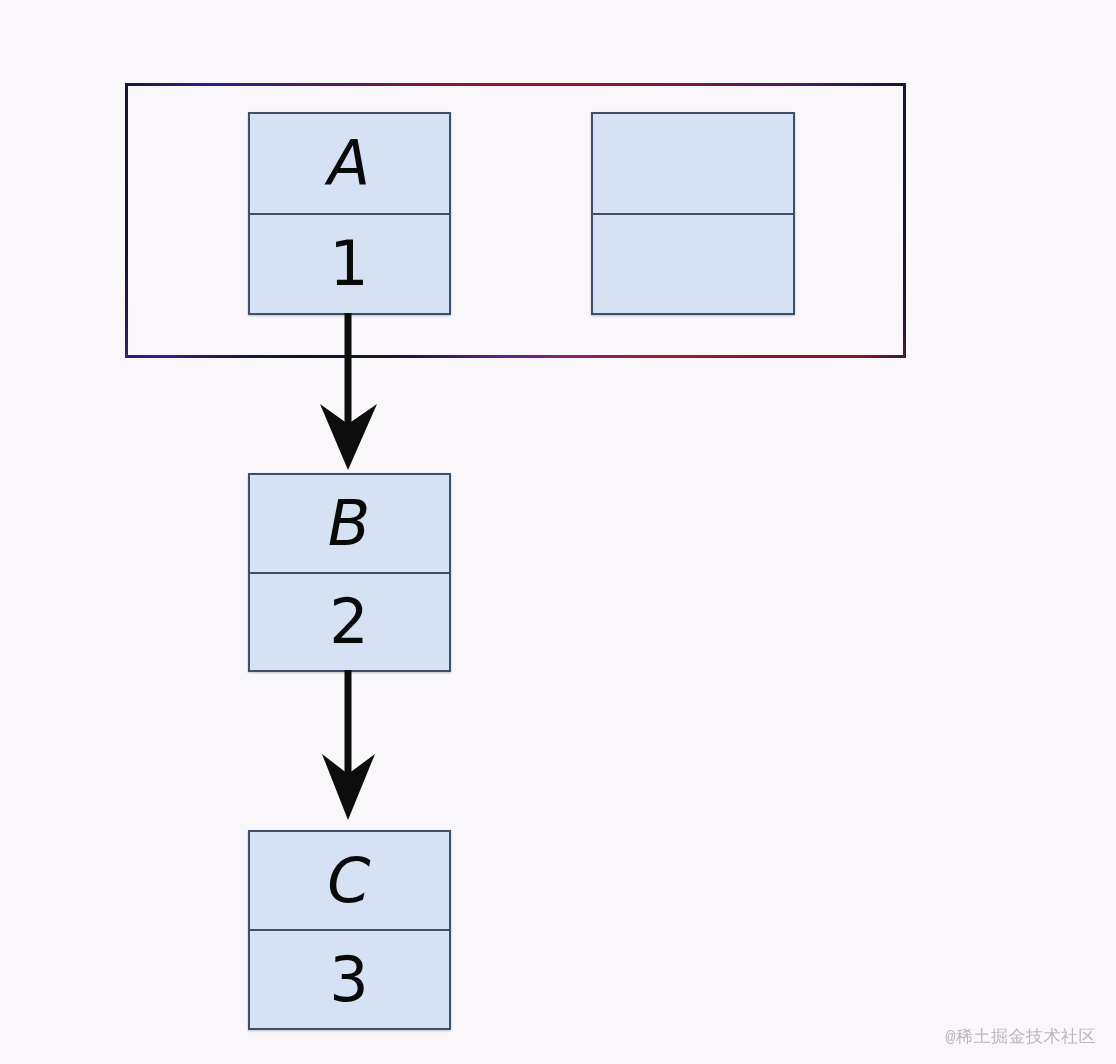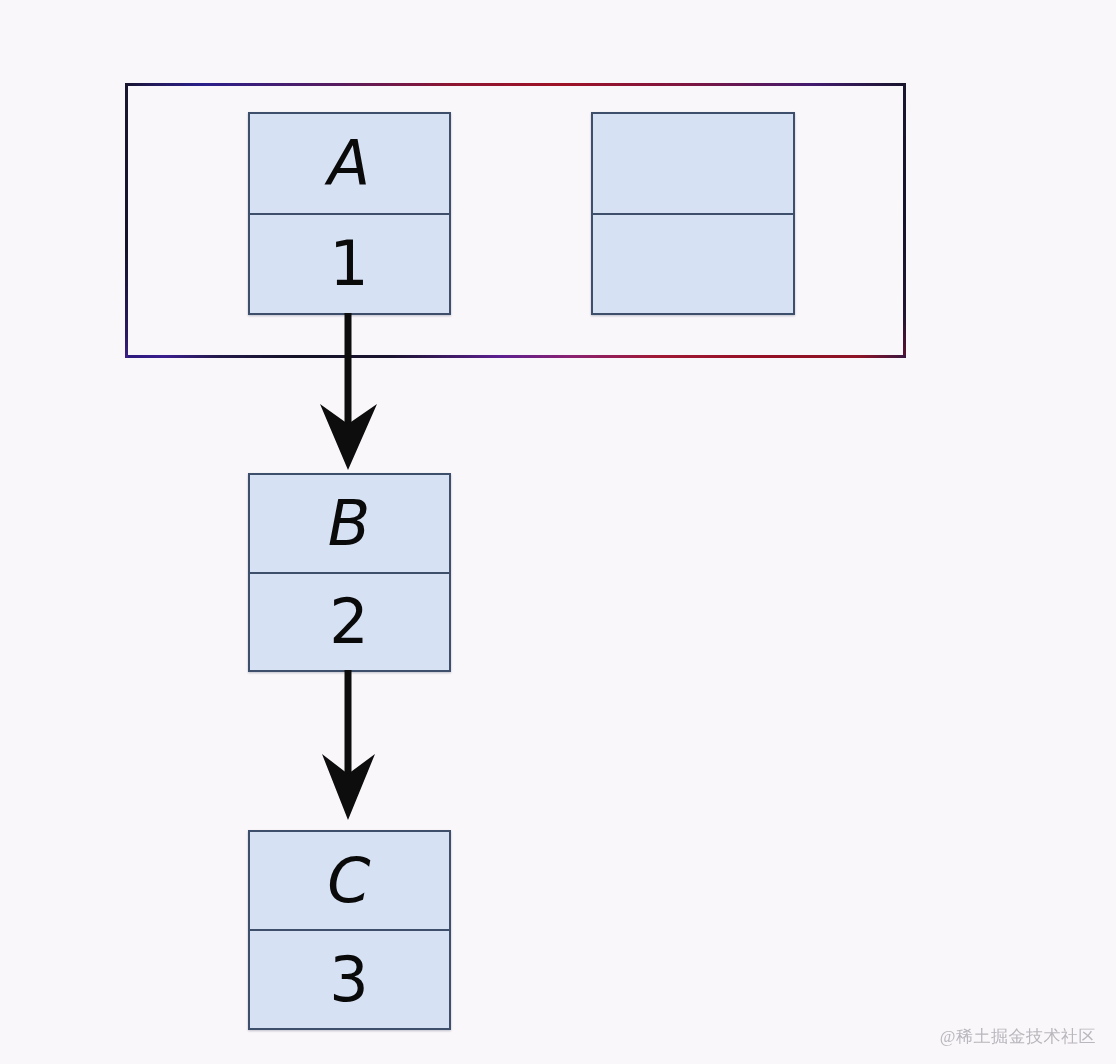--- a/index.html
+++ b/index.html
@@ -104,21 +104,21 @@
     width: 1116px; height: 1064px;
     pointer-events: none;
   }
   
   .watermark {
     position: absolute;
     right: 20px;
     bottom: 16px;
     font-size: 17px;
     color: #b9b6bd;
-    font-family: Liberation Serif, serif;
+    font-family: Liberation Mono, monospace;
     letter-spacing: 0.5px;
     white-space: nowrap;
     user-select: none;
   }
 </style>
 </head>
 <body>
 
 <div id="canvas">
 

